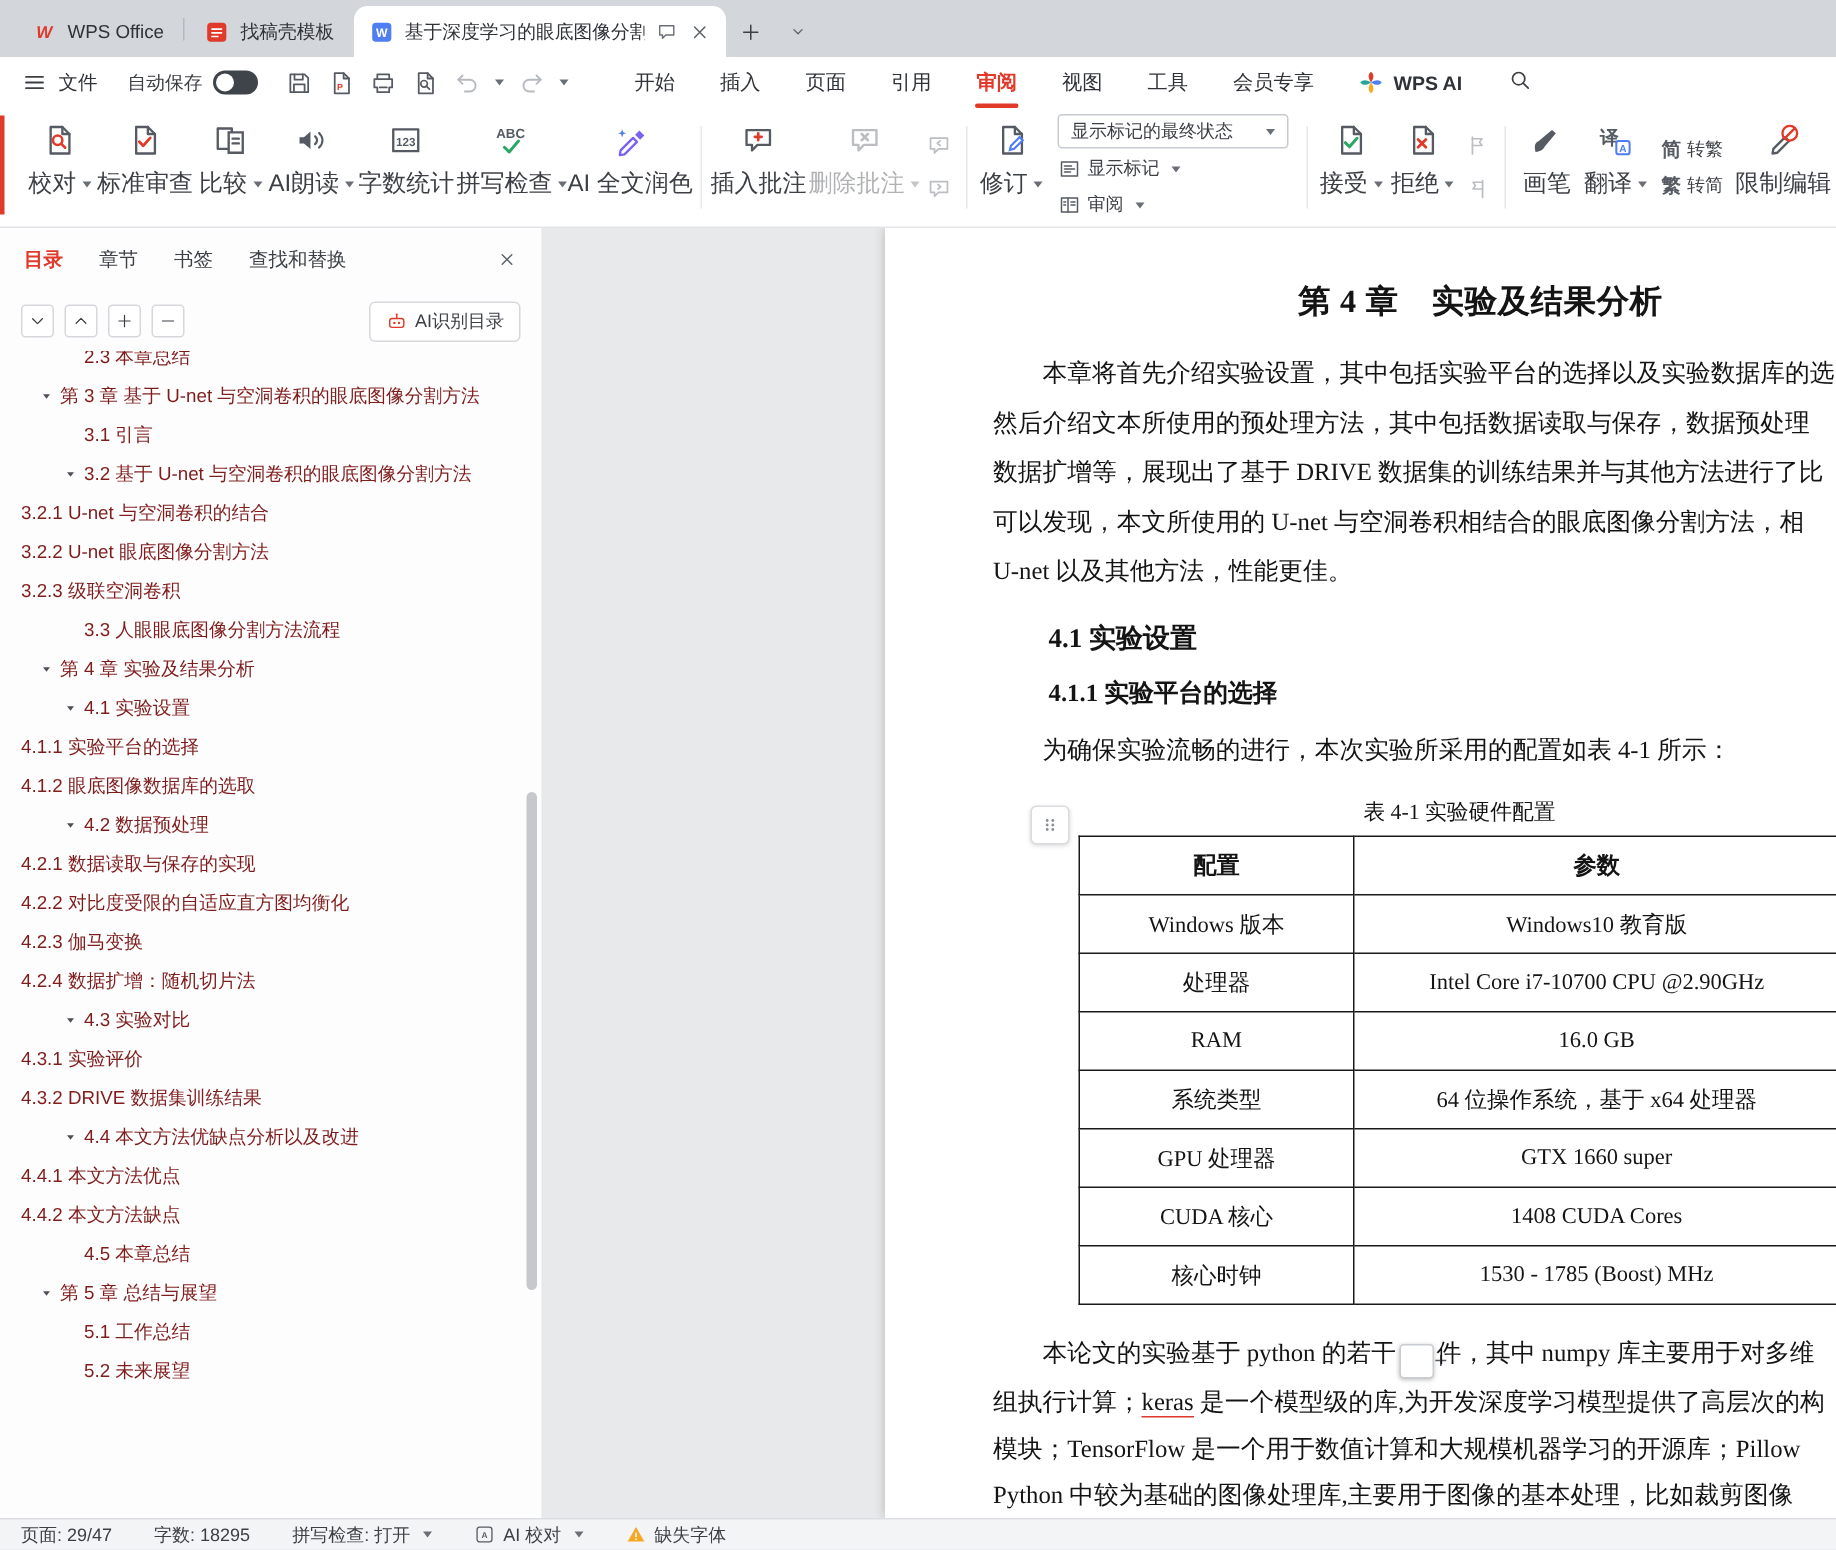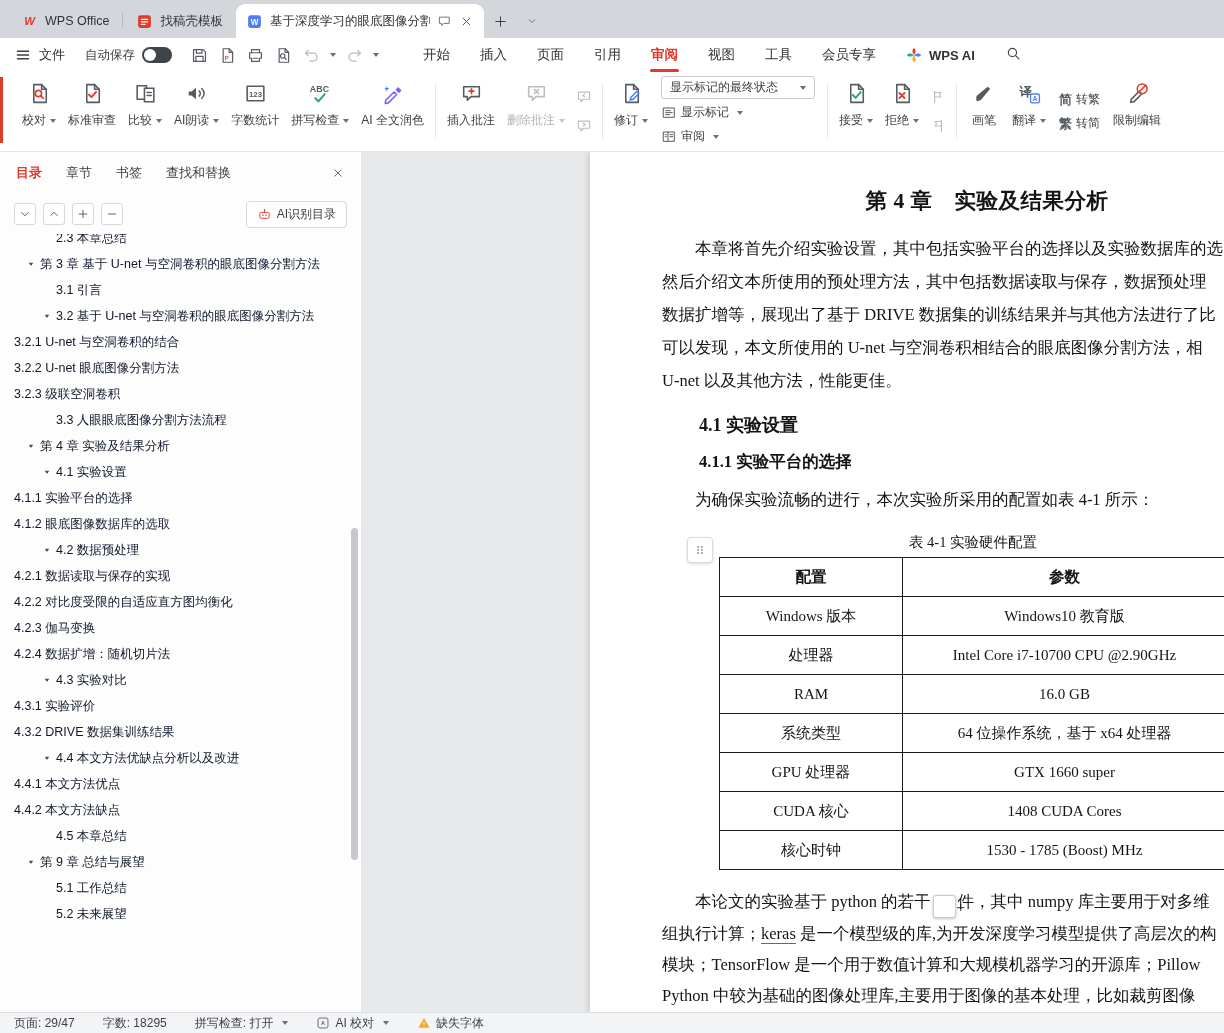--- a/index.html
+++ b/index.html
@@ -40,21 +40,21 @@
   .wps-ai{display:flex;align-items:center;gap:6px;margin-left:14px;font-size:13px;font-weight:bold;color:#2f3237;}
   .mb-search{margin-left:30px;}
   .mb-search .mi{width:17px;height:17px;}
 
   
   .ribbon{height:80px;background:#fff;border-bottom:1px solid #e3e4e7;position:relative;flex:none;}
   .ribbon-accent{position:absolute;left:0;top:5px;bottom:8px;width:3px;background:#e03a2b;}
   .ribbon-content{display:flex;align-items:stretch;height:100%;padding:0 2px 0 16px;overflow:hidden;}
   .rbtn{display:flex;flex-direction:column;align-items:center;padding:9px 6px 0;gap:6px;border-radius:4px;min-width:44px;}
   .icon.ri{width:25px;height:25px;}
-  .rlabel{display:flex;align-items:center;font-size:12px;color:#3c3f44;white-space:nowrap;}
+  .rlabel{display:flex;align-items:center;font-size:16px;color:#3c3f44;white-space:nowrap;}
   .rbtn.disabled{opacity:.4;}
   .rdiv{width:1px;background:#e6e7ea;margin:12px 5px;flex:none;}
   .rnavcol{display:flex;flex-direction:column;justify-content:center;gap:9px;padding:0 3px;}
   .rnav{width:20px;height:20px;display:flex;align-items:center;justify-content:center;}
   .icon.rni{width:18px;height:18px;}
   .rnav.disabled{opacity:.4;}
   .rcol{display:flex;flex-direction:column;justify-content:center;gap:3px;padding:0 7px;}
   .rcombo{width:154px;height:23px;border:1px solid #c7cad0;border-radius:3px;background:#fff;display:flex;align-items:center;justify-content:space-between;padding:0 8px;font-size:12px;color:#3c3f44;white-space:nowrap;}
   .rsmall{display:flex;align-items:center;gap:4px;font-size:12px;color:#3c3f44;height:21px;white-space:nowrap;}
   .icon.rsi{width:16px;height:16px;}
@@ -68,21 +68,21 @@
   .sb-tab.active{color:#e03a2b;font-weight:bold;}
   .sb-close{margin-left:auto;display:flex;}
   .sb-close .icon{width:14px;height:14px;}
   .sb-tools{height:40px;flex:none;display:flex;align-items:center;gap:7px;padding:0 14px;}
   .sq-btn{width:22px;height:22px;border:1px solid #d6d8dc;border-radius:3px;background:#fff;display:flex;align-items:center;justify-content:center;}
   .icon.si{width:12px;height:12px;}
   .ai-btn{margin-left:auto;height:27px;border:1px solid #d6d8dc;border-radius:4px;background:#fff;display:flex;align-items:center;gap:5px;padding:0 10px;font-size:12px;color:#3c3f44;}
   .ai-btn .icon{width:15px;height:15px;}
   .outline-wrap{flex:1;overflow:hidden;}
   #outline-list{margin-top:-9px;}
-  .oitem{height:26px;display:flex;align-items:center;font-size:12.5px;color:#0f172a;}
+  .oitem{height:26px;display:flex;align-items:center;font-size:12.5px;color:#7f1d1d;}
   .oitem.lv1{padding-left:26px;}
   .oitem.lv2{padding-left:42px;}
   .oitem.lv3{}
   .oitem .tri{width:14px;display:flex;align-items:center;flex:none;}
   .oitem .tri svg{width:10px;height:10px;}
   .olabel{white-space:nowrap;overflow:hidden;}
   .sb-scrollbar{position:absolute;right:3px;top:376px;width:7px;height:332px;border-radius:4px;background:#c6c8cb;}
 
   
   .docarea{flex:1;position:relative;overflow:hidden;background:#e8e9eb;}
@@ -723,21 +723,21 @@
             <div class="oitem lv2">
               <span class="tri"></span>
               <span class="olabel">4.5 本章总结</span>
             </div>
             <div class="oitem lv1">
               <span class="tri">
                 <svg viewBox="0 0 24 24" xmlns="http://www.w3.org/2000/svg">
                   <path d="M6.5 9h11L12 16.5z" fill="#4b4f55"></path>
                 </svg>
               </span>
-              <span class="olabel">第 9 章  总结与展望</span>
+              <span class="olabel">第 5 章  总结与展望</span>
             </div>
             <div class="oitem lv2">
               <span class="tri"></span>
               <span class="olabel">5.1 工作总结</span>
             </div>
             <div class="oitem lv2">
               <span class="tri"></span>
               <span class="olabel">5.2 未来展望</span>
             </div>
           </div>

